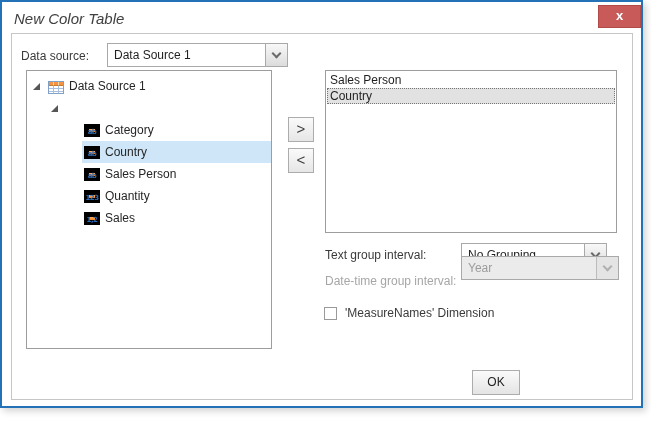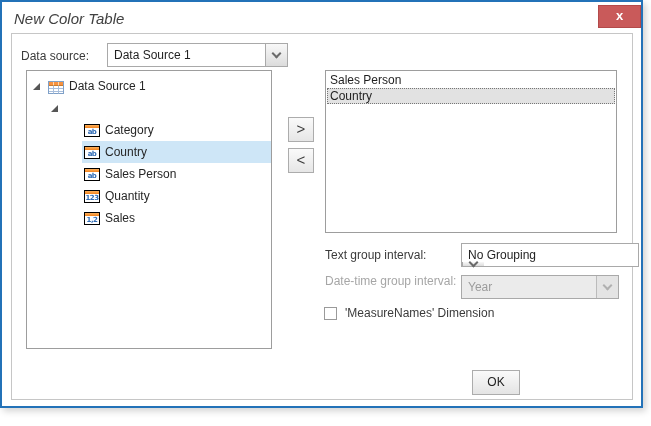--- a/index.html
+++ b/index.html
@@ -53,21 +53,21 @@
     border:1px solid #9D9D9D; background:#fff; padding-top:4px; overflow:hidden;
   }
   .trow { display:flex; align-items:center; height:22px; cursor:default; }
   .exp-slot { width:13px; display:flex; align-items:center; justify-content:flex-start; flex:none; }
   .exp { width:0; height:0; border-style:solid; border-width:0 0 7px 7px; border-color:transparent transparent #565656 transparent; }
   .trow-content { flex:1; display:flex; align-items:center; gap:5px; height:22px; padding-left:2px; }
   .trow-content.selected { background:var(--tree-sel,#CEE6F7); }
   .tlabel { font-size:12px; color:#262626; white-space:nowrap; }
 
   
-  .ficon { position:relative; width:16px; height:13px; border:1px solid #000000; background:#fff; flex:none; }
+  .ficon { position:relative; width:16px; height:13px; border:5px solid #000000; background:#fff; flex:none; }
   .ficon::before { content:""; position:absolute; left:0; top:0; right:0; height:3px; background:linear-gradient(#FDB25E,#F2821C); }
   .ficon .t {
     position:absolute; left:0; right:0; top:3px; bottom:0;
     display:flex; align-items:center; justify-content:center;
     font-family:"DejaVu Sans",sans-serif; font-size:7px; font-weight:bold; color:#2F6BB5; letter-spacing:-0.5px;
   }
   .ticon { flex:none; width:16px; height:13px; display:block; }
 
   
   .mv-btn {
@@ -190,29 +190,29 @@
       <div class="mv-btn" style="top:114px;">
         <span>&lt;</span>
       </div>
 
       <div class="listbox">
           <div class="litem">Sales Person</div>
           <div class="litem selected">Country</div>
         </div>
 
       <div class="lbl" style="left:313px; top:209px; line-height:24px;">Text group interval:</div>
-      <div class="combo" style="left:449px; top:209px; width:178px;flex-direction:column;">
+      <div class="combo" style="left:449px; top:209px; width:146px;">
         <div class="val">No Grouping</div>
         <div class="drop">
           <div class="chev"></div>
         </div>
       </div>
 
       <div class="lbl disabled" style="left:313px; top:235px; line-height:24px;">Date-time group interval:</div>
-      <div class="combo disabled" style="left:449px; top:241px; width:158px;">
+      <div class="combo disabled" style="left:449px; top:222px; width:158px;">
         <div class="val">Year</div>
         <div class="drop">
           <div class="chev"></div>
         </div>
       </div>
 
       <div class="cb"></div>
       <div class="lbl" style="left:333px; top:272px; line-height:15px;">'MeasureNames' Dimension</div>
 
       <div class="pbtn" style="left:460px; width:48px;">OK</div>

